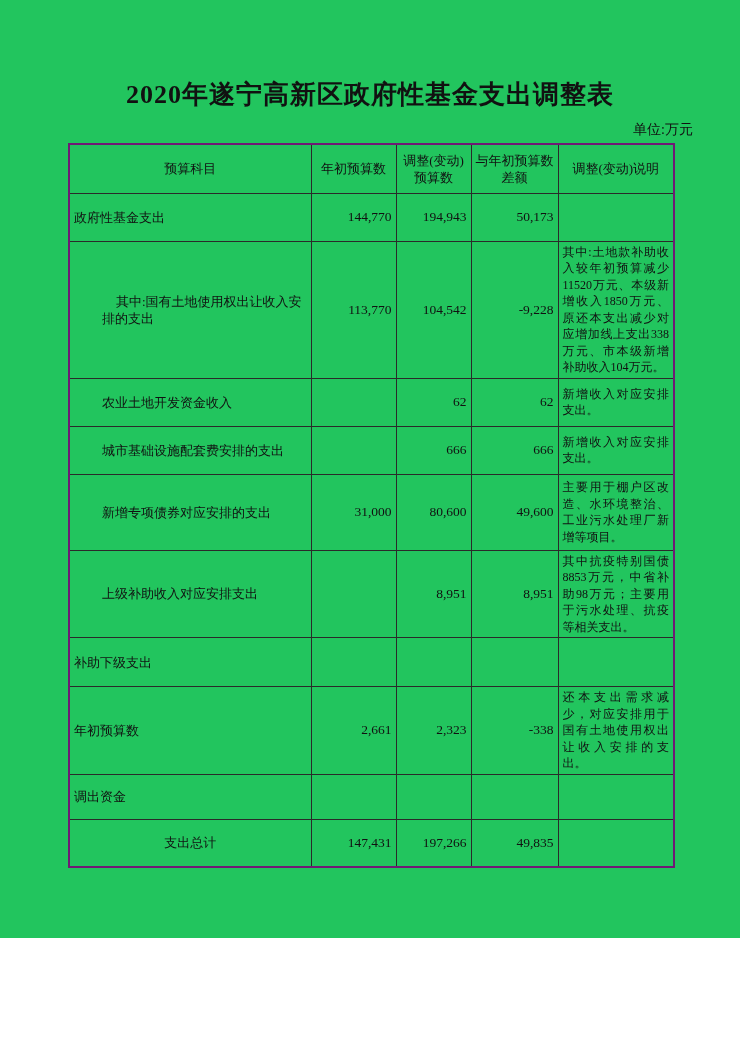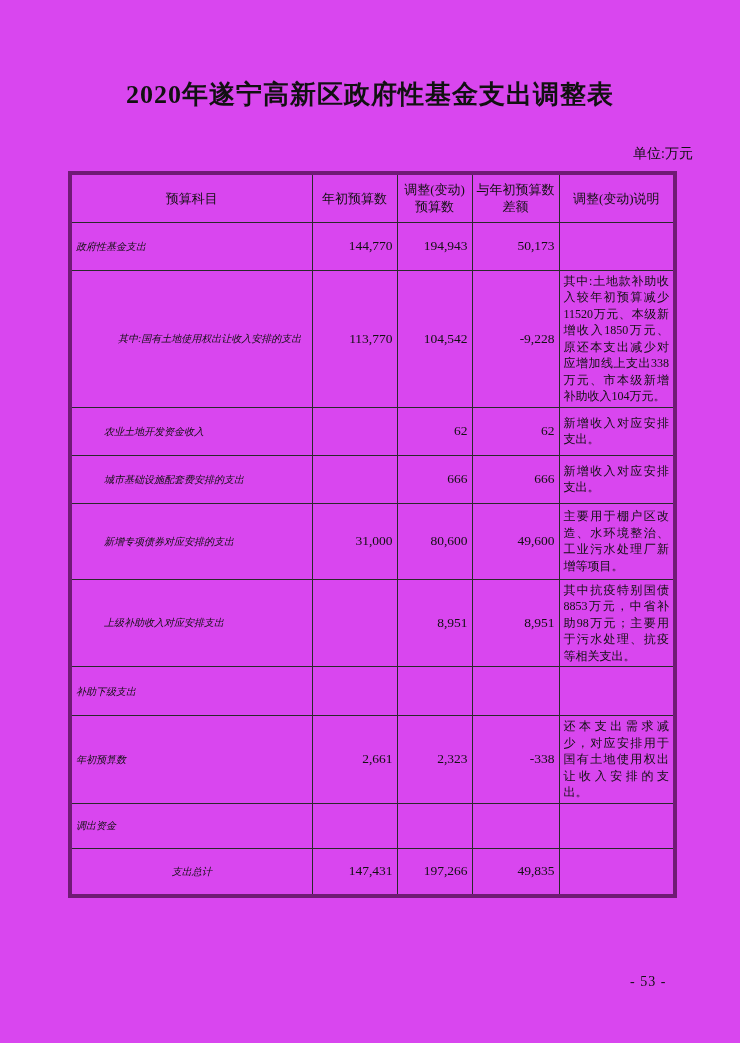--- a/index.html
+++ b/index.html
@@ -1,54 +1,52 @@
 <!DOCTYPE html>
 <html><head>
 <meta charset="utf-8">
 <style>
   html,body { margin:0; padding:0; background:#ffffff; }
   .page {
     position:relative;
-    width:740px; height:1043px;
-    background:#d946ef;
+    width:740px; height:938px;
+    background:#22c55e;
     color:#111;
     font-family:"Liberation Serif","DejaVu Serif",serif;
     overflow:hidden;
   }
   .title {
     position:absolute; top:79px; left:0; width:740px;
     margin:0;
     text-align:center;
     font-size:26px; font-weight:bold;
     letter-spacing:1px;
     line-height:32px;
   }
   .unit {
     position:absolute; top:121px; right:47px;
     font-size:14px;
-    margin-top:24px;
   }
   table.budget {
     position:absolute; left:68px; top:143px;
     width:605px;
     border-collapse:collapse;
     table-layout:fixed;
-    border:4px solid #701a75;
+    border:2px solid #701a75;
     font-size:13px;
-    margin-top:28px;
   }
   table.budget th, table.budget td {
     border:1px solid #2a2a2a;
     font-weight:normal;
     vertical-align:middle;
     padding:2px 4px;
     overflow:hidden;
   }
   th.hdr { text-align:center; line-height:17px; font-size:13px; }
-  td.subj { text-align:left; font-size:10px; line-height:17px; padding-left:4px; padding-right:4px;font-style:italic; }
+  td.subj { text-align:left; font-size:13px; line-height:17px; padding-left:4px; padding-right:4px; }
   td.subj.ind1 { text-indent:14px;padding-left:32px; }
   td.subj.ind2 { text-indent:28px; }
   td.subj.ctr  { text-align:center; text-indent:0; }
   td.num  { text-align:right; padding-right:8px; font-size:13.5px; }
   td.note { text-align:justify; font-size:12px; line-height:16.5px; padding:3px 4px; }
   .pageno {
     position:absolute; top:974px; left:630px;
     font-size:14px; letter-spacing:1px;
   }
 </style>

